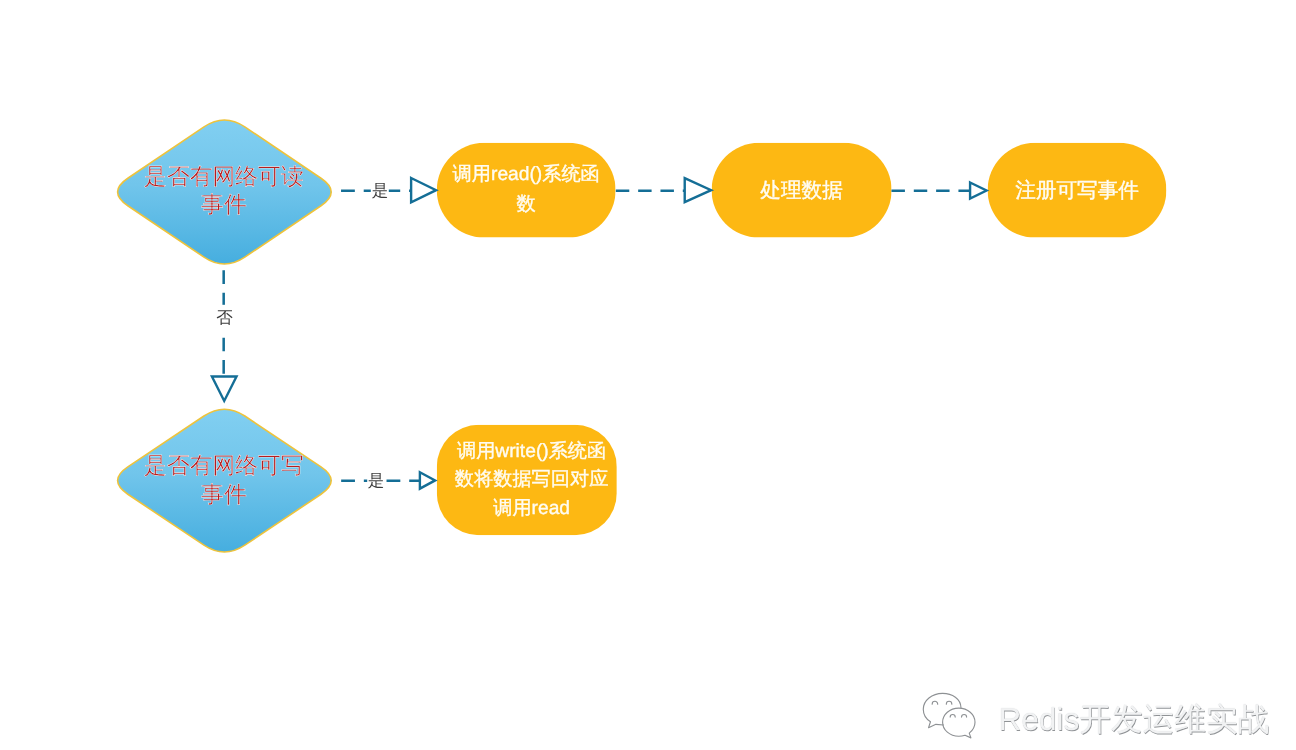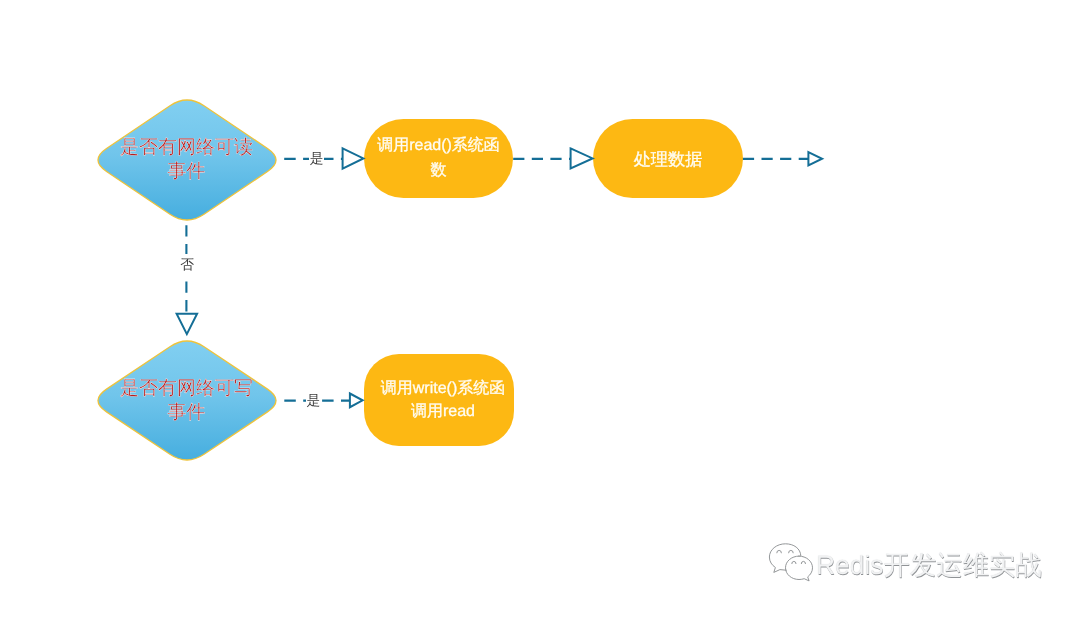--- a/index.html
+++ b/index.html
@@ -17,21 +17,21 @@
     position:absolute;left:0;top:0;width:100%;height:100%;
     display:flex;flex-direction:column;align-items:center;justify-content:center;
     text-align:center;z-index:2;pointer-events:none;
   }
   .node .label .ln{display:block;white-space:nowrap;}
 
   .diamond .label{color:#b91c1c;font-size:19px;line-height:23.8px;
     -webkit-text-stroke:0.32px #ffffff;}
   .pill .label{color:#fffcf2;font-size:16px;line-height:24.2px;
     -webkit-text-stroke:0.32px #fffcf2;}
-  .pill.single .label{font-size:17.2px;line-height:24px;}
+  .pill.single .label{font-size:17.2px;line-height:24px;font-family:Liberation Serif, serif;}
   .pill.triple .label{line-height:23.4px;}
 
   .edges{position:absolute;left:0;top:0;width:1080px;height:625px;z-index:1;}
 
   .elabel{
     position:absolute;z-index:3;color:#3c3c3c;
     font-size:13.8px;line-height:13.8px;text-align:center;
     white-space:nowrap;
   }
   .elabel.masked{background:#ffffff;}
@@ -100,20 +100,28 @@
 
   <div class="node pill single" style="left:593px;top:119px;width:150px;height:79px;">
     <svg width="150" height="79" viewBox="0 0 150 79">
       <rect x="0" y="0" width="150" height="79" rx="39.5" ry="39.5" fill="#FDB813"></rect>
     </svg>
     <div class="label">
       <span class="ln">处理数据</span>
     </div>
   </div>
 
+  <div class="node pill single" style="left:823px;top:119px;width:149px;height:79px;">
+    <svg width="149" height="79" viewBox="0 0 149 79">
+      <rect x="0" y="0" width="149" height="79" rx="39.5" ry="39.5" fill="#FDB813"></rect>
+    </svg>
+    <div class="label">
+      <span class="ln">注册可写事件</span>
+    </div>
+  </div>
 
   <div class="node diamond" style="left:97.6px;top:341.4px;width:178px;height:119px;font-family:Liberation Serif, serif;">
     <svg width="198" height="139" viewBox="0 0 198 139" style="left:-10px;top:-10px;">
       <defs>
         <linearGradient id="dg2" x1="0" y1="0" x2="0" y2="1">
           <stop offset="0" stop-color="#81CFF1"></stop>
           <stop offset="0.45" stop-color="#71C5EB"></stop>
           <stop offset="1" stop-color="#46AEDF"></stop>
         </linearGradient>
       </defs>
@@ -124,29 +132,30 @@
       <span class="ln">事件</span>
     </div>
   </div>
 
   <div class="node pill triple" style="left:364px;top:354px;width:158px;height:92px;">
     <svg width="150" height="92" viewBox="0 0 150 92">
       <rect x="0" y="0" width="150" height="92" rx="35" ry="35" fill="#FDB813"></rect>
     </svg>
     <div class="label">
       <span class="ln">调用write()系统函</span>
+      <span class="ln">数将数据写回对应</span>
       <span class="ln">调用read</span>
     </div>
   </div>
 
   <div class="elabel masked" style="left:309.2px;top:152.4px;padding:0 0.6px;">是</div>
   <div class="elabel masked" style="left:179.5px;top:254px;padding:3.6px 0.8px;">否</div>
   <div class="elabel masked" style="left:305.8px;top:393.5px;padding:0 0.6px;">是</div>
 
-  <div id="watermark" style="left:766px;top:541px;">
+  <div id="watermark" style="left:766px;top:575px;gap:16px;">
     <svg class="wmicon" width="48" height="42" viewBox="0 0 48 42">
       <g fill="none" stroke="#8e9194" stroke-width="0.95" stroke-linecap="round" stroke-linejoin="round">
         <path d="M34.8 14.6 C34.6 7.5 27.7 2.8 19.5 2.8 C10.6 2.8 3.4 8.7 3.4 16.0
                  C3.4 20.6 5.8 24.1 9.4 26.5 L7.8 31.4 L13.9 28.6 L20.3 29.2"></path>
         <path d="M10.8 11.8 A 2.3 2.4 0 0 1 15.4 11.8"></path>
         <path d="M22.6 11.8 A 2.3 2.4 0 0 1 27.2 11.8"></path>
         <path d="M33.0 15.1 C25.5 15.1 19.5 20.3 19.5 26.8 C19.5 33.3 25.5 38.5 33.0 38.5
                  C34.8 38.5 36.6 38.2 38.2 37.7 L43.1 39.9 L41.7 35.9
                  C44.5 33.7 46.5 30.5 46.5 26.8 C46.5 20.3 40.4 15.1 33.0 15.1 Z"></path>
         <path d="M25.8 22.6 A 2.1 2.2 0 0 1 30.0 22.6"></path>

